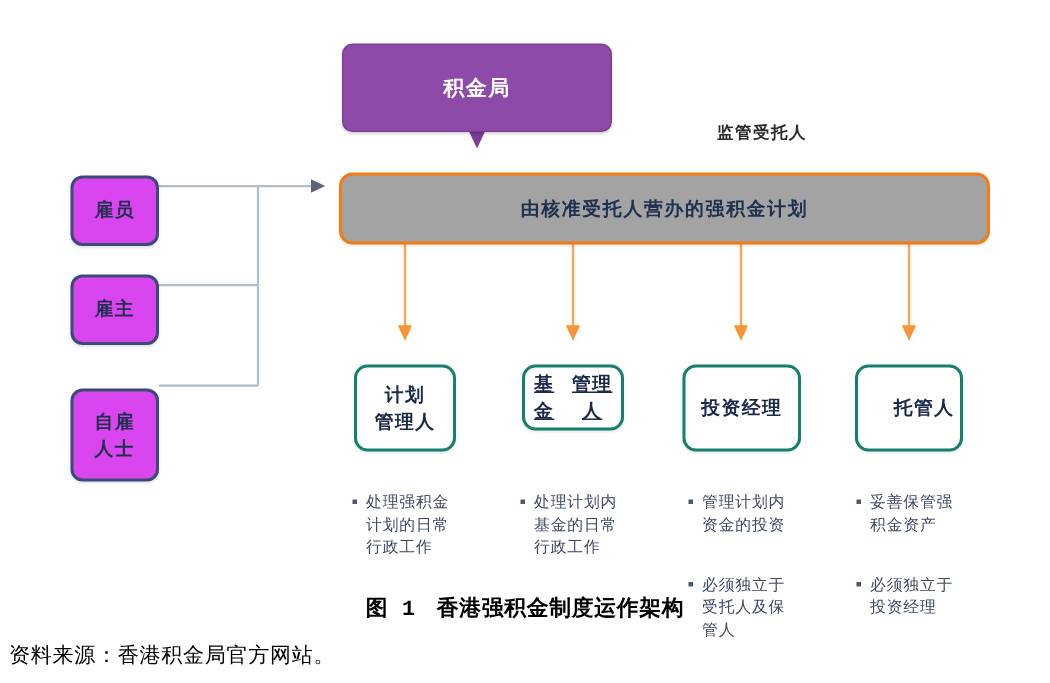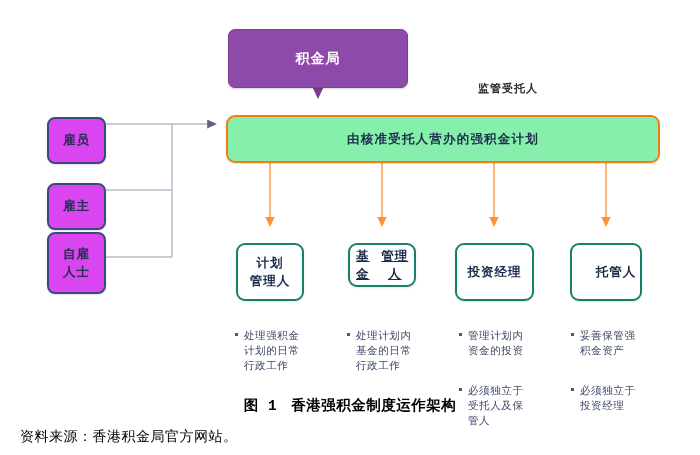--- a/index.html
+++ b/index.html
@@ -69,21 +69,21 @@
     border-radius: 8px;
     color: #23304f;
     font-size: 12.5px;
     font-weight: 700;
     letter-spacing: 1px;
     box-shadow: 0 1px 2px rgba(0,0,0,0.12);
   }
 
   
   .node-orange {
-    background: #86efac;
+    background: #a3a3a3;
     border: 2.5px solid #f57c12;
     border-radius: 9px;
     color: #20304f;
     font-size: 12.5px;
     font-weight: 700;
     letter-spacing: 1.2px;
     box-shadow: 0 1px 2px rgba(0,0,0,0.10);
   }
 
   
@@ -158,21 +158,21 @@
     text-align: center;
     font-size: 14.5px;
     font-weight: 700;
     color: #000000;
     letter-spacing: 0.5px;
     padding-top: 4px;
   }
   #figure-caption .cap-gap { display: inline-block; width: 14px; }
   #source-line {
     margin-top: 13px;
-    padding-left: 20px;
+    padding-left: 6px;
     font-size: 14px;
     color: #000000;
     letter-spacing: 0.5px;
   }
 </style>
 </head>
 <body>
 
 <div id="page">
 
@@ -218,21 +218,21 @@
     <div class="floating-label" style="left:478px; top:35px;margin-top:46px;">监管受托人</div>
 
     <div class="node node-navy" style="left:47px; top:101px; width:59px; height:47px;">
       <span class="node-line">雇员</span>
     </div>
 
     <div class="node node-navy" style="left:47px; top:167px; width:59px; height:47px;">
       <span class="node-line">雇主</span>
     </div>
 
-    <div class="node node-navy" style="left:47px; top:216px; width:59px; height:62px; flex-direction:column;">
+    <div class="node node-navy" style="left:47px; top:243px; width:59px; height:62px; flex-direction:column;">
       <span class="node-line">自雇</span>
       <span class="node-line">人士</span>
     </div>
 
     <div class="node node-orange" style="left:226px; top:99px; width:434px; height:48px;">
       <span class="node-line">由核准受托人营办的强积金计划</span>
     </div>
 
     <div class="node node-green" style="left:236px; top:227px; width:68px; height:58px; flex-direction:column;">
       <span class="node-line">计划</span>

